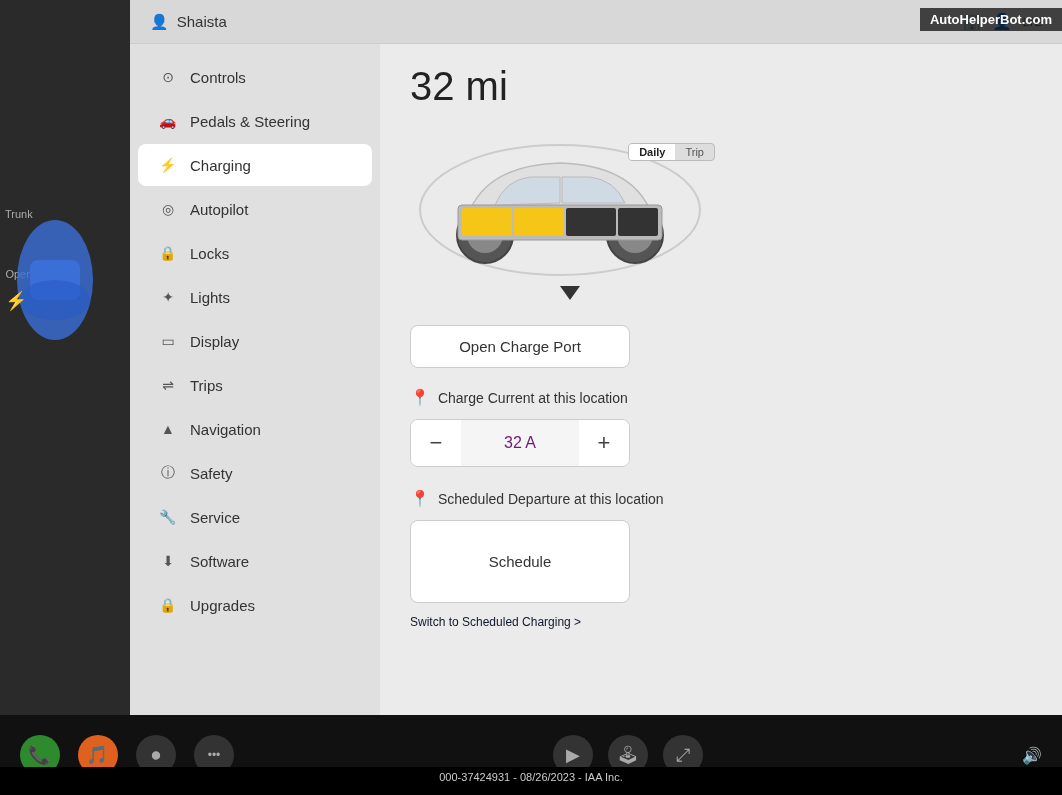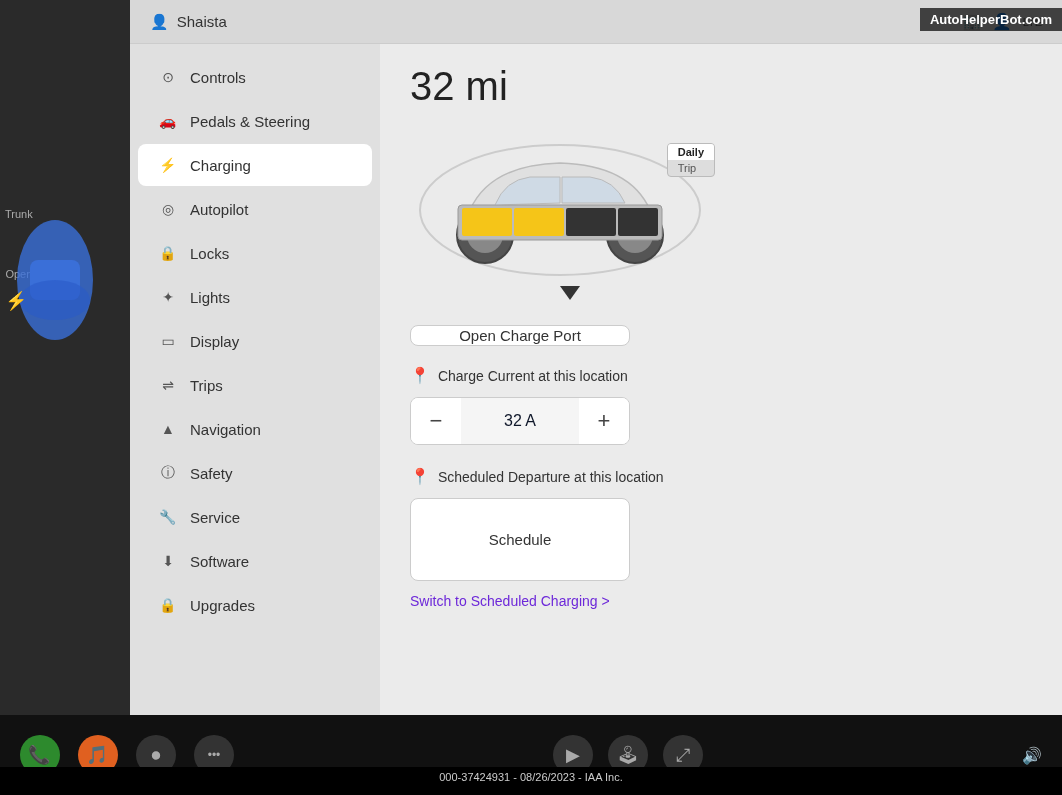--- a/index.html
+++ b/index.html
@@ -111,21 +111,21 @@
       height: 0;
       border-left: 10px solid transparent;
       border-right: 10px solid transparent;
       border-top: 14px solid #333;
     }
 
     .action-btn {
       background: #fff;
       border: 1px solid #ccc;
       border-radius: 8px;
-      padding: 1px 30px;
+      padding: 12px 30px;
       font-size: 15px;
       color: #333;
       cursor: pointer;
       display: inline-block;
       min-width: 220px;
       text-align: center;
       margin-bottom: 20px;
     }
 
     .section-label {
@@ -161,43 +161,43 @@
       cursor: pointer;
       color: #444;
       display: flex;
       align-items: center;
       justify-content: center;
     }
     .current-value {
       flex: 1;
       text-align: center;
       font-size: 16px;
-      color: #0f172a;
+      color: #701a75;
       background: #f5f5f5;
       height: 46px;
       line-height: 46px;
     }
 
     .schedule-btn {
       background: #fff;
       border: 1px solid #ccc;
       border-radius: 8px;
       padding: 32px 30px;
       font-size: 15px;
       color: #333;
       cursor: pointer;
       display: inline-block;
       min-width: 220px;
       text-align: center;
       margin-bottom: 12px;
     }
 
     .switch-link {
-      font-size: 14px;
-      color: #6d28d9;
+      font-size: 12px;
+      color: #0f172a;
       cursor: pointer;
       text-decoration: none;
     }
 
     
     .left-edge {
       position: absolute;
       left: 0;
       top: 0;
       width: 130px;
@@ -316,21 +316,20 @@
 
     .daily-trip-tabs {
       display: flex;
       position: absolute;
       top: 8px;
       right: 15px;
       background: #ddd;
       border-radius: 4px;
       overflow: hidden;
       border: 1px solid #bbb;
-      flex-direction: column;
     }
     .dt-tab {
       padding: 2px 10px;
       font-size: 11px;
       cursor: pointer;
       color: #555;
     }
     .dt-tab.active {
       background: #fff;
       color: #222;

